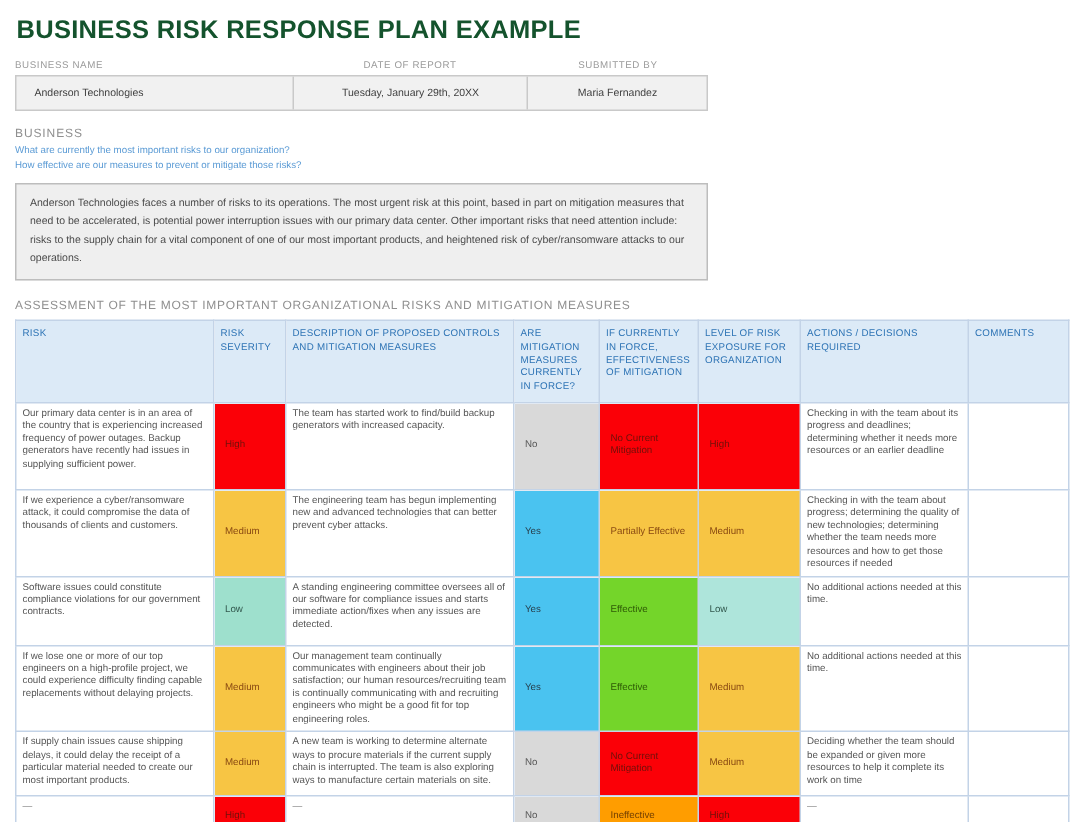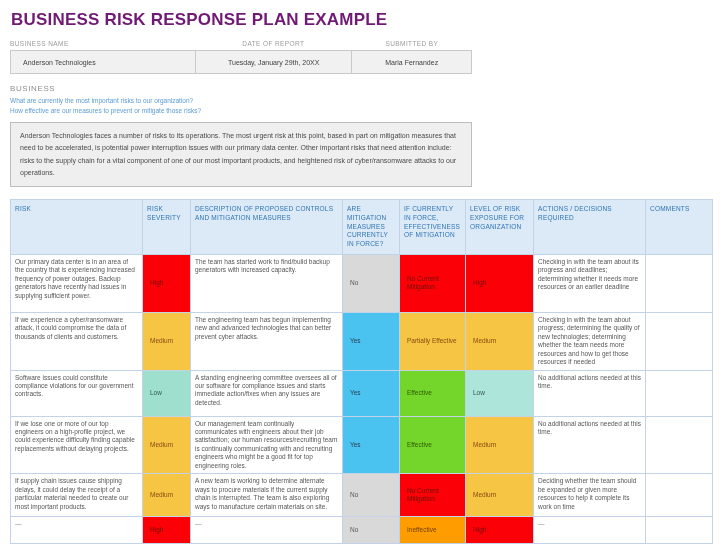--- a/index.html
+++ b/index.html
@@ -1,20 +1,20 @@
 <!DOCTYPE html>
 <html><head>
 <meta charset="utf-8">
 <style>
   * { margin:0; padding:0; box-sizing:border-box; }
   html,body { width:720px; height:548px; background:#ffffff; overflow:hidden;
               font-family:"Liberation Sans", sans-serif; }
   .page { padding:8px 9px 0 10px; }
 
-  .title { color:#701a75; font-size:17px; font-weight:bold; letter-spacing:.2px; margin:2px 0 10px 1px; }
+  .title { color:#14532d; font-size:17px; font-weight:bold; letter-spacing:.2px; margin:2px 0 10px 1px; }
 
   
   .info { width:462px; margin-bottom:10px; }
   .info-labels { display:flex; margin-bottom:3px; }
   .info-label { font-size:6.5px; color:#9b9b9b; letter-spacing:.4px; }
   .info-label.c { text-align:center; }
   .w1{width:40%;} .w2{width:34%;} .w3{width:26%;}
   .info-values { display:flex; border:1px solid #c9c9c9; background:#f1f1f1; height:24px; }
   .info-value { font-size:7px; color:#3f3f3f; display:flex; align-items:center; }
   .info-value.first { padding-left:12px; }
@@ -53,20 +53,21 @@
       <div class="info-value w2 c">Tuesday, January 29th, 20XX</div>
       <div class="info-value w3 c">Maria Fernandez</div>
     </div>
   </div>
 
   <div class="sec-heading">BUSINESS</div>
   <div class="question">What are currently the most important risks to our organization?</div>
   <div class="question">How effective are our measures to prevent or mitigate those risks?</div>
   <div class="summary-box">Anderson Technologies faces a number of risks to its operations. The most urgent risk at this point, based in part on mitigation measures that need to be accelerated, is potential power interruption issues with our primary data center. Other important risks that need attention include: risks to the supply chain for a vital component of one of our most important products, and heightened risk of cyber/ransomware attacks to our operations.</div>
 
+  <div class="assess-heading">ASSESSMENT OF THE MOST IMPORTANT ORGANIZATIONAL RISKS AND MITIGATION MEASURES</div>
 
   <table>
     <colgroup>
       <col style="width:132px">
         <col style="width:48px">
         <col style="width:152px">
         <col style="width:57px">
       <col style="width:66px">
         <col style="width:68px">
         <col style="width:112px">

